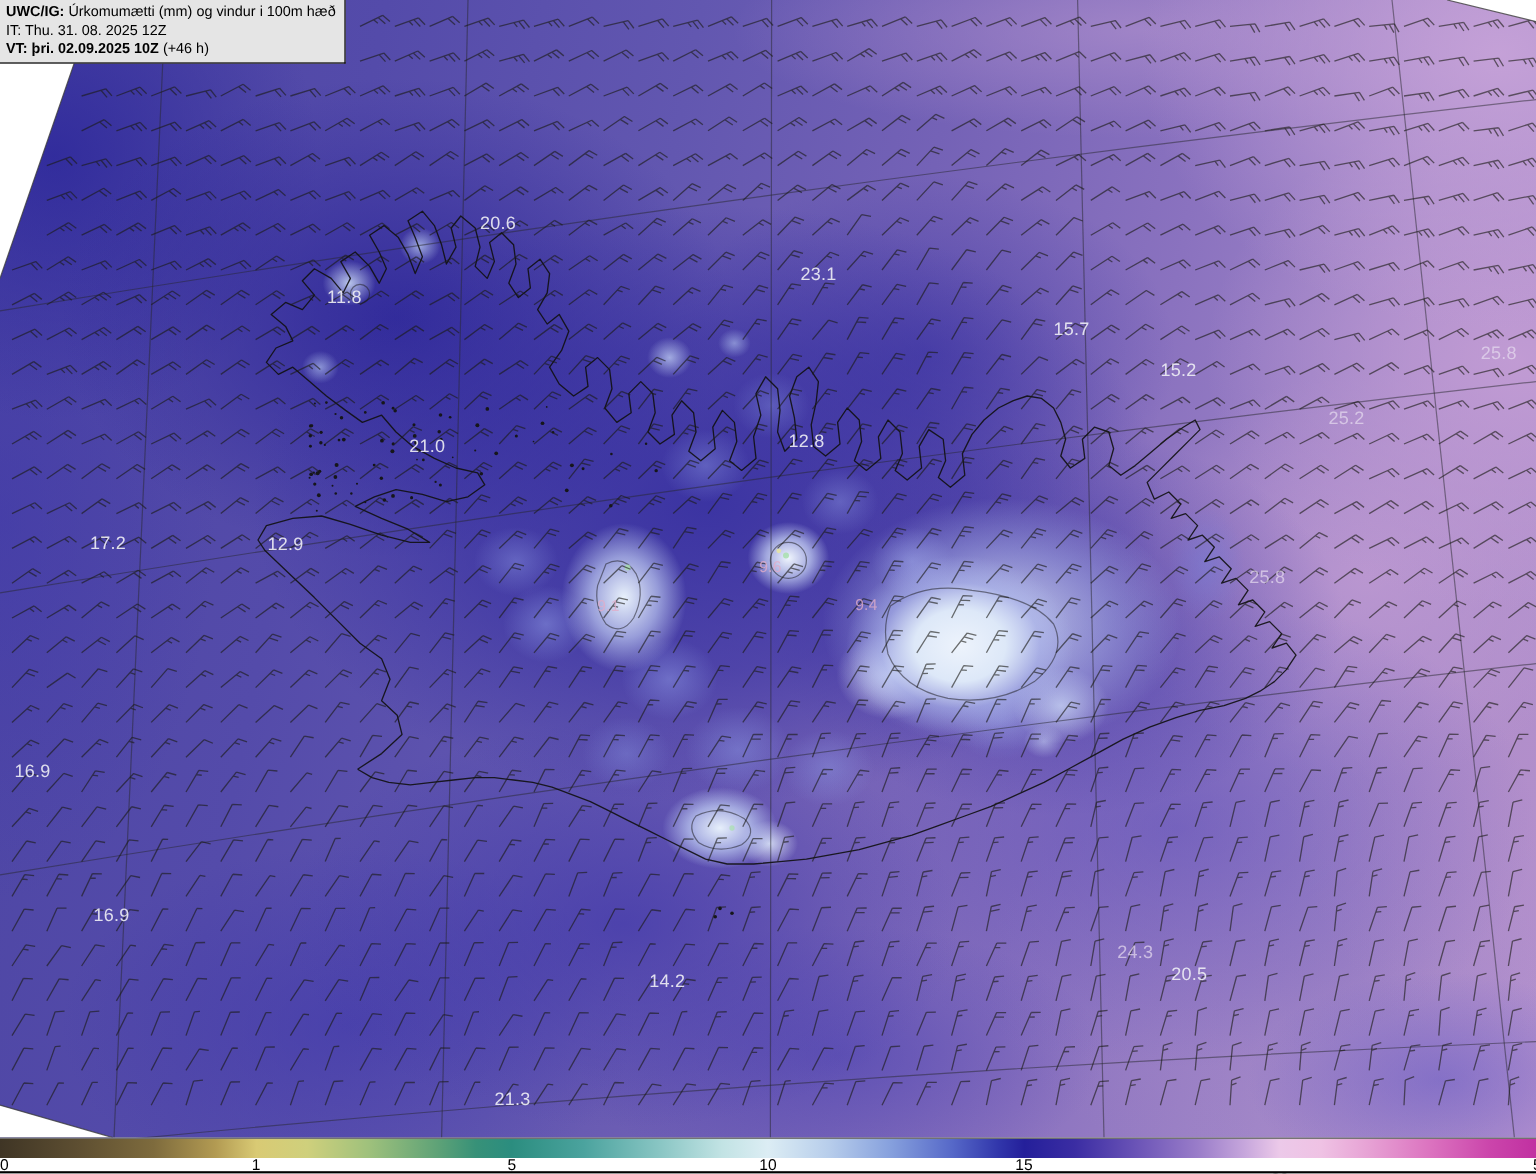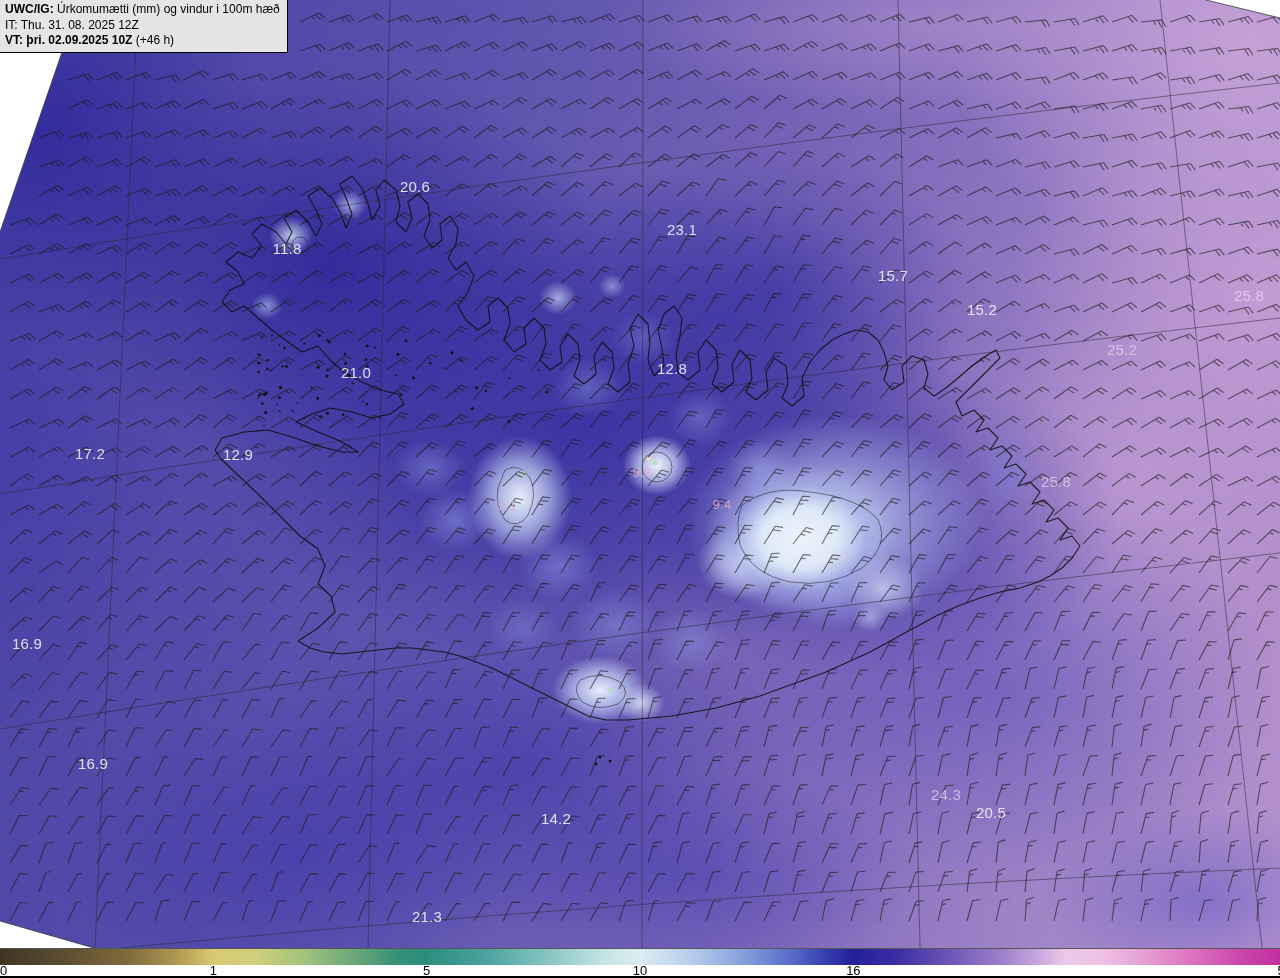--- a/index.html
+++ b/index.html
@@ -1610,19 +1610,19 @@
     <div>IT: Thu. 31. 08. 2025 12Z</div>
     <div><span class="b">VT: þri. 02.09.2025 10Z</span> <span>(+46 h)</span></div>
   </div>
 
   <div id="colorbar" style="background: linear-gradient(to right, rgb(63, 53, 37) 0%, rgb(93, 78, 49) 5%, rgb(126, 107, 61) 10%, rgb(178, 154, 82) 14%, rgb(217, 202, 116) 16.7%, rgb(207, 208, 124) 20%, rgb(159, 193, 124) 24%, rgb(94, 162, 119) 28.5%, rgb(55, 145, 120) 31%, rgb(43, 141, 127) 33.3%, rgb(75, 163, 158) 38%, rgb(138, 198, 196) 43%, rgb(194, 227, 228) 47%, rgb(220, 237, 244) 50%, rgb(183, 205, 235) 54%, rgb(134, 160, 221) 58%, rgb(86, 104, 200) 62%, rgb(49, 54, 171) 65%, rgb(36, 31, 154) 66.7%, rgb(59, 45, 163) 70%, rgb(107, 84, 183) 74%, rgb(154, 125, 201) 78%, rgb(198, 166, 220) 81%, rgb(236, 201, 233) 83.3%, rgb(239, 194, 228) 86%, rgb(231, 163, 213) 89%, rgb(220, 116, 192) 93%, rgb(203, 69, 171) 97%, rgb(193, 48, 161) 100%);"></div>
   <div id="cbticks">
       <div class="cbtick first" style="left: 0%;">0</div>
       <div class="cbtick" style="left: 16.67%;">1</div>
       <div class="cbtick" style="left: 33.33%;">5</div>
       <div class="cbtick" style="left: 50%;">10</div>
-      <div class="cbtick" style="left: 66.67%;">16</div>
+      <div class="cbtick" style="left: 66.67%;">15</div>
       <div class="cbtick" style="left: 83.33%; margin-top: 12px;">30</div>
       <div class="cbtick last" style="left: 100%;">50</div>
     </div>
   <div id="bottomline"></div>
 
 </div>
 
 </body></html>

